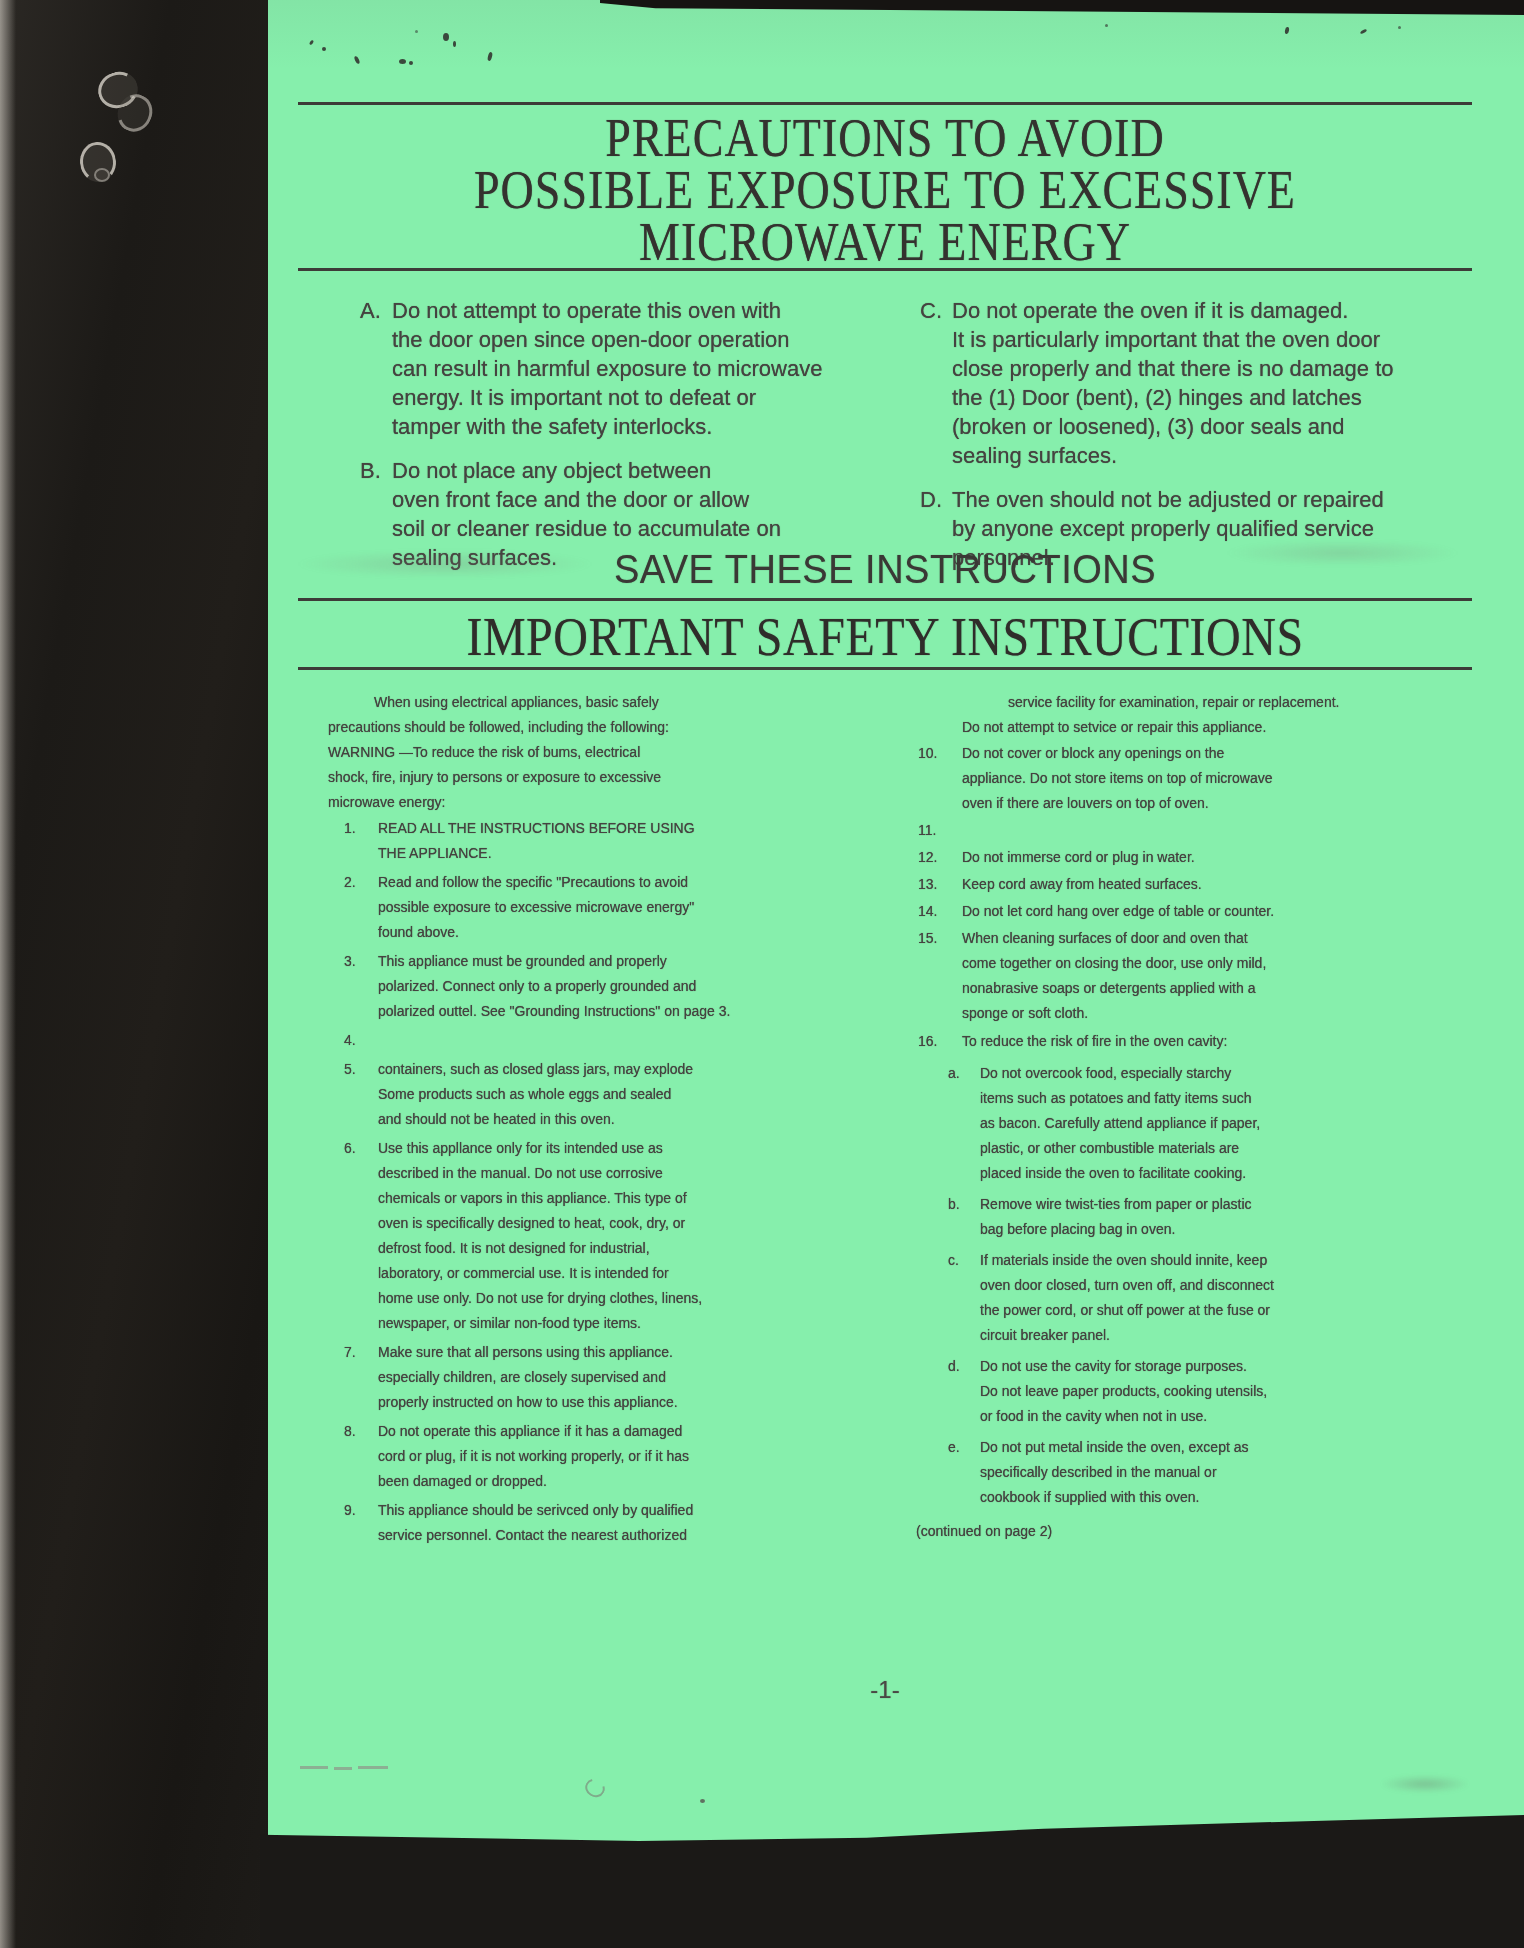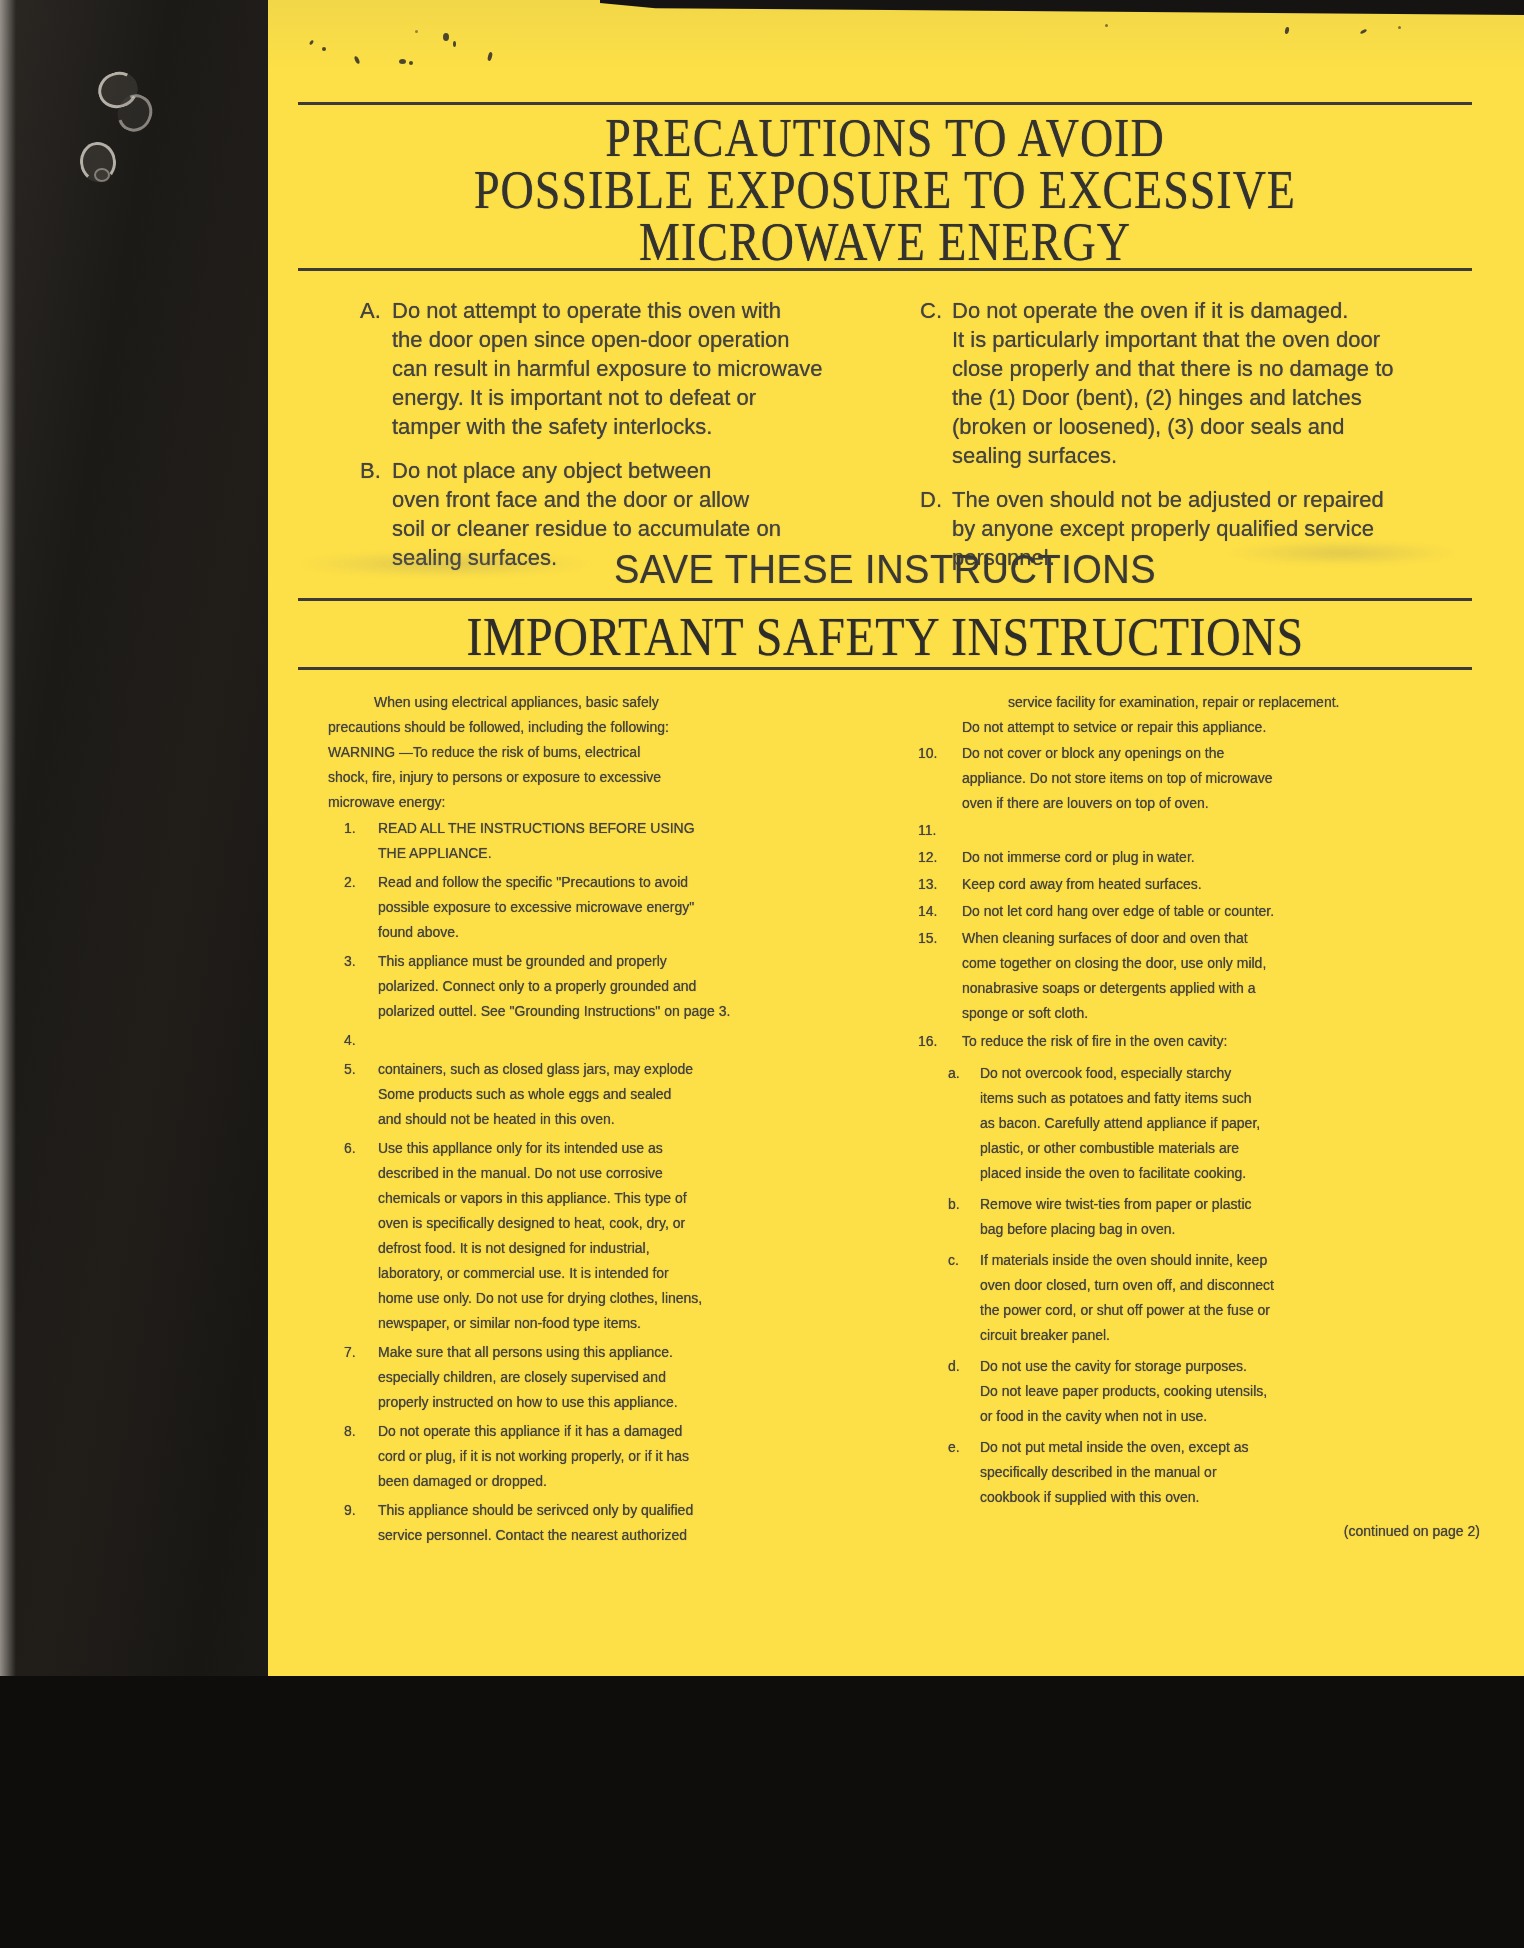--- a/index.html
+++ b/index.html
@@ -1,16 +1,16 @@
 <!DOCTYPE html>
 <html><head>
 <meta charset="utf-8">
 <style>
   html,body{margin:0;padding:0;background:#0e0d0c;}
-  .page{position:relative;width:1524px;height:1676px;background:#fde047;overflow:hidden;
+  .page{position:relative;width:1524px;height:1948px;background:#86efac;overflow:hidden;
         font-family:"Liberation Sans",sans-serif;color:#454340;}
   
   .left-border{position:absolute;left:0;top:0;width:268px;height:1948px;
       background:linear-gradient(100deg,#2b2824 0%,#1c1a17 28%,#211e1a 55%,#191714 80%,#1d1b18 100%);}
   .left-edge-strip{position:absolute;left:0;top:0;width:16px;height:1948px;
       background:linear-gradient(90deg,rgba(208,203,194,.65),rgba(208,203,194,0));}
   .top-band{position:absolute;left:600px;top:0;width:924px;height:15px;background:#161412;
       clip-path:polygon(0 0,100% 0,100% 100%,6% 55%,0 20%);}
   .bottom-band{position:absolute;left:260px;top:1795px;width:1264px;height:153px;background:#1b1917;
       clip-path:polygon(0 26%,30% 30%,48% 28%,62% 22%,100% 13%,100% 100%,0 100%);}
@@ -50,21 +50,21 @@
   .col-left .li{margin-bottom:4px;}
   .col-right .li{margin-bottom:2px;}
   .col-left .n{flex:0 0 50px;padding-left:16px;box-sizing:border-box;}
   .col-right .n{flex:0 0 46px;padding-left:2px;box-sizing:border-box;}
   .subs{margin-left:-14px;margin-top:7px;}
   .subs .li{margin-bottom:6px;}
   .subs .n{flex:0 0 32px;padding-left:0;}
   .li.gap-before{margin-top:3px;}
   .tline{white-space:pre;text-shadow:0 0 0.8px rgba(64,62,58,.85);}
   .n{text-shadow:0 0 0.8px rgba(64,62,58,.85);}
-  .continued{text-align:right;padding-right:2px;margin-top:3px;}
+  .continued{text-align:left;padding-right:2px;margin-top:3px;}
   .page-number{position:absolute;left:298px;top:1676px;width:1174px;text-align:center;
       font-size:24px;color:#4a4845;text-shadow:0 0 1px rgba(70,68,64,.7);}
   
   .speck{position:absolute;background:#2e2c29;border-radius:50%;opacity:.85;}
   .smudge{position:absolute;border-radius:50%;filter:blur(2px);}
   .smudge.s-left{left:295px;top:550px;width:300px;height:28px;
       background:radial-gradient(ellipse,rgba(118,115,109,.22),rgba(118,115,109,0) 70%);}
   .smudge.s-right{left:1225px;top:540px;width:235px;height:26px;
       background:radial-gradient(ellipse,rgba(118,115,109,.20),rgba(118,115,109,0) 70%);}
   .smudge.s-bottomright{left:1380px;top:1775px;width:90px;height:18px;

